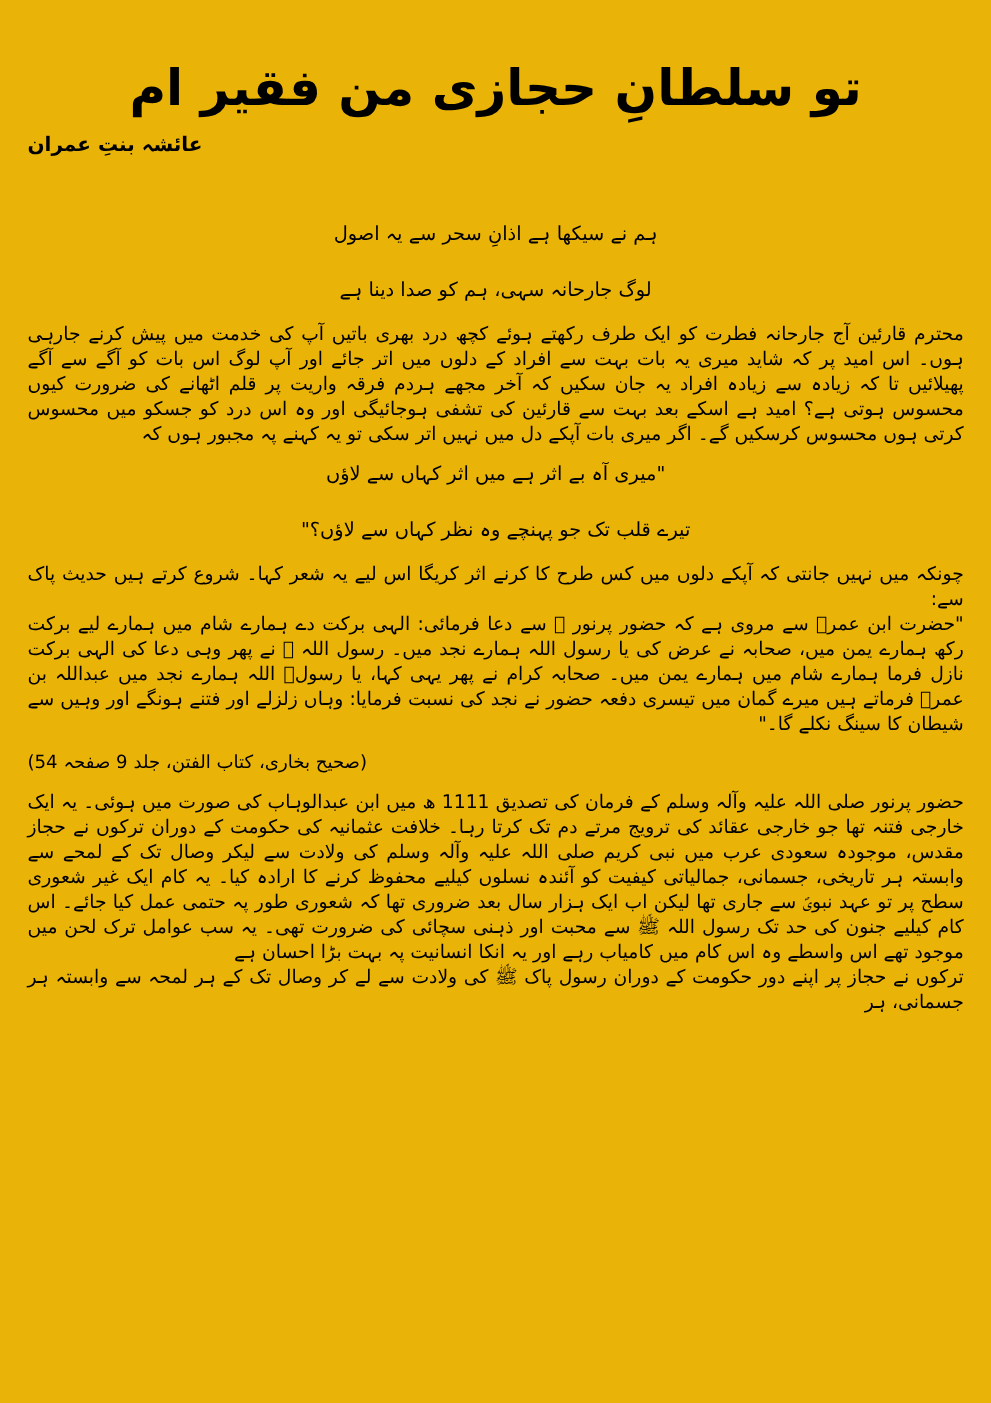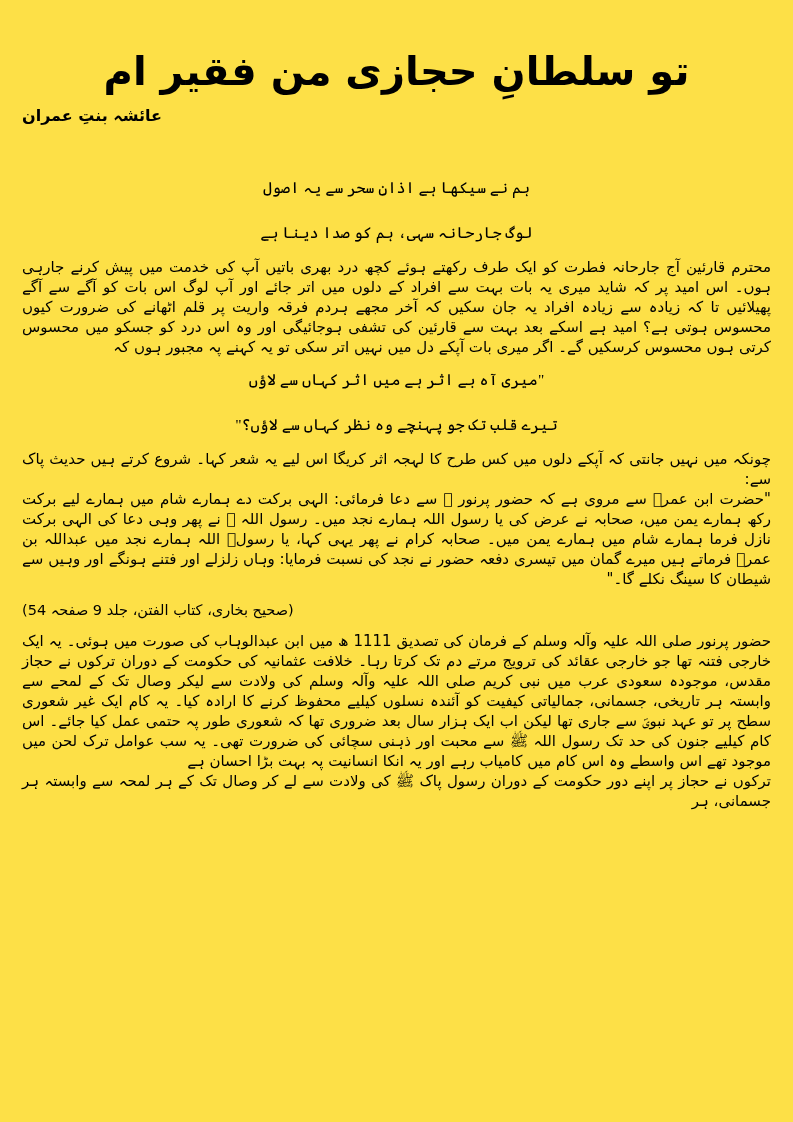--- a/index.html
+++ b/index.html
@@ -6,21 +6,21 @@
     margin: 0;
     padding: 0;
     background: #ffffff;
   }
   .page {
     position: relative;
     width: 793px;
     height: 1122px;
     box-sizing: border-box;
     padding: 30px 22px 0 22px;
-    background: #fde047;
+    background: #eab308;
     color: #000000;
     direction: rtl;
     font-family: "DejaVu Sans", sans-serif;
     overflow: hidden;
   }
   .title {
     text-align: center;
     font-size: 40px;
     font-weight: 700;
     line-height: 1.45;
@@ -34,21 +34,20 @@
     margin: 4px 0 40px 0;
   }
   .verse {
     text-align: center;
     font-size: 15.5px;
     line-height: 45px;
     margin: 0 0 2px 0;
   }
   .verse-line {
     display: block;
-    font-family: Liberation Serif, serif;
   }
   .para {
     font-size: 15px;
     line-height: 20px;
     text-align: justify;
     margin: 0;
   }
   .citation {
     font-size: 14.5px;
     line-height: 42px;
@@ -71,21 +70,21 @@
     <span class="verse-line">لوگ جارحانہ سہی، ہم کو صدا دینا ہے</span>
   </div>
 
   <p class="para">محترم قارئین آج جارحانہ فطرت کو ایک طرف رکھتے ہوئے کچھ درد بھری باتیں آپ کی خدمت میں پیش کرنے جارہی ہوں۔ اس امید پر کہ شاید میری یہ بات بہت سے افراد کے دلوں میں اتر جائے اور آپ لوگ اس بات کو آگے سے آگے پھیلائیں تا کہ زیادہ سے زیادہ افراد یہ جان سکیں کہ آخر مجھے ہردم فرقہ واریت پر قلم اٹھانے کی ضرورت کیوں محسوس ہوتی ہے؟ امید ہے اسکے بعد بہت سے قارئین کی تشفی ہوجائیگی اور وہ اس درد کو جسکو میں محسوس کرتی ہوں محسوس کرسکیں گے۔ اگر میری بات آپکے دل میں نہیں اتر سکی تو یہ کہنے پہ مجبور ہوں کہ</p>
 
   <div class="verse">
     <span class="verse-line">"میری آہ بے اثر ہے میں اثر کہاں سے لاؤں</span>
     <span class="verse-line">تیرے قلب تک جو پہنچے وہ نظر کہاں سے لاؤں؟"</span>
   </div>
 
-  <p class="para">چونکہ میں نہیں جانتی کہ آپکے دلوں میں کس طرح کا لہجہ اثر کریگا اس لیے یہ شعر کہا۔ شروع کرتے ہیں حدیث پاک سے:</p>
+  <p class="para">چونکہ میں نہیں جانتی کہ آپکے دلوں میں کس طرح کا کرنے اثر کریگا اس لیے یہ شعر کہا۔ شروع کرتے ہیں حدیث پاک سے:</p>
 
   <p class="para">"حضرت ابن عمرؓ سے مروی ہے کہ حضور پرنور ﷺ سے دعا فرمائی: الہی برکت دے ہمارے شام میں ہمارے لیے برکت رکھ ہمارے یمن میں، صحابہ نے عرض کی یا رسول اللہ ہمارے نجد میں۔ رسول اللہ ﷺ نے پھر وہی دعا کی الہی برکت نازل فرما ہمارے شام میں ہمارے یمن میں۔ صحابہ کرام نے پھر یہی کہا، یا رسولؐ اللہ ہمارے نجد میں عبداللہ بن عمرؓ فرماتے ہیں میرے گمان میں تیسری دفعہ حضور نے نجد کی نسبت فرمایا: وہاں زلزلے اور فتنے ہونگے اور وہیں سے شیطان کا سینگ نکلے گا۔"</p>
 
   <div class="citation">(صحیح بخاری، کتاب الفتن، جلد 9 صفحہ 54)</div>
 
   <p class="para">حضور پرنور صلی اللہ علیہ وآلہ وسلم کے فرمان کی تصدیق 1111 ھ میں ابن عبدالوہاب کی صورت میں ہوئی۔ یہ ایک خارجی فتنہ تھا جو خارجی عقائد کی ترویج مرتے دم تک کرتا رہا۔ خلافت عثمانیہ کی حکومت کے دوران ترکوں نے حجاز مقدس، موجودہ سعودی عرب میں نبی کریم صلی اللہ علیہ وآلہ وسلم کی ولادت سے لیکر وصال تک کے لمحے سے وابستہ ہر تاریخی، جسمانی، جمالیاتی کیفیت کو آئندہ نسلوں کیلیے محفوظ کرنے کا ارادہ کیا۔ یہ کام ایک غیر شعوری سطح پر تو عہد نبویؐ سے جاری تھا لیکن اب ایک ہزار سال بعد ضروری تھا کہ شعوری طور پہ حتمی عمل کیا جائے۔ اس کام کیلیے جنون کی حد تک رسول اللہ ﷺ سے محبت اور ذہنی سچائی کی ضرورت تھی۔ یہ سب عوامل ترک لحن میں موجود تھے اس واسطے وہ اس کام میں کامیاب رہے اور یہ انکا انسانیت پہ بہت بڑا احسان ہے</p>
 
   <p class="para">ترکوں نے حجاز پر اپنے دور حکومت کے دوران رسول پاک ﷺ کی ولادت سے لے کر وصال تک کے ہر لمحہ سے وابستہ ہر جسمانی، ہر</p>
 
 </div>

